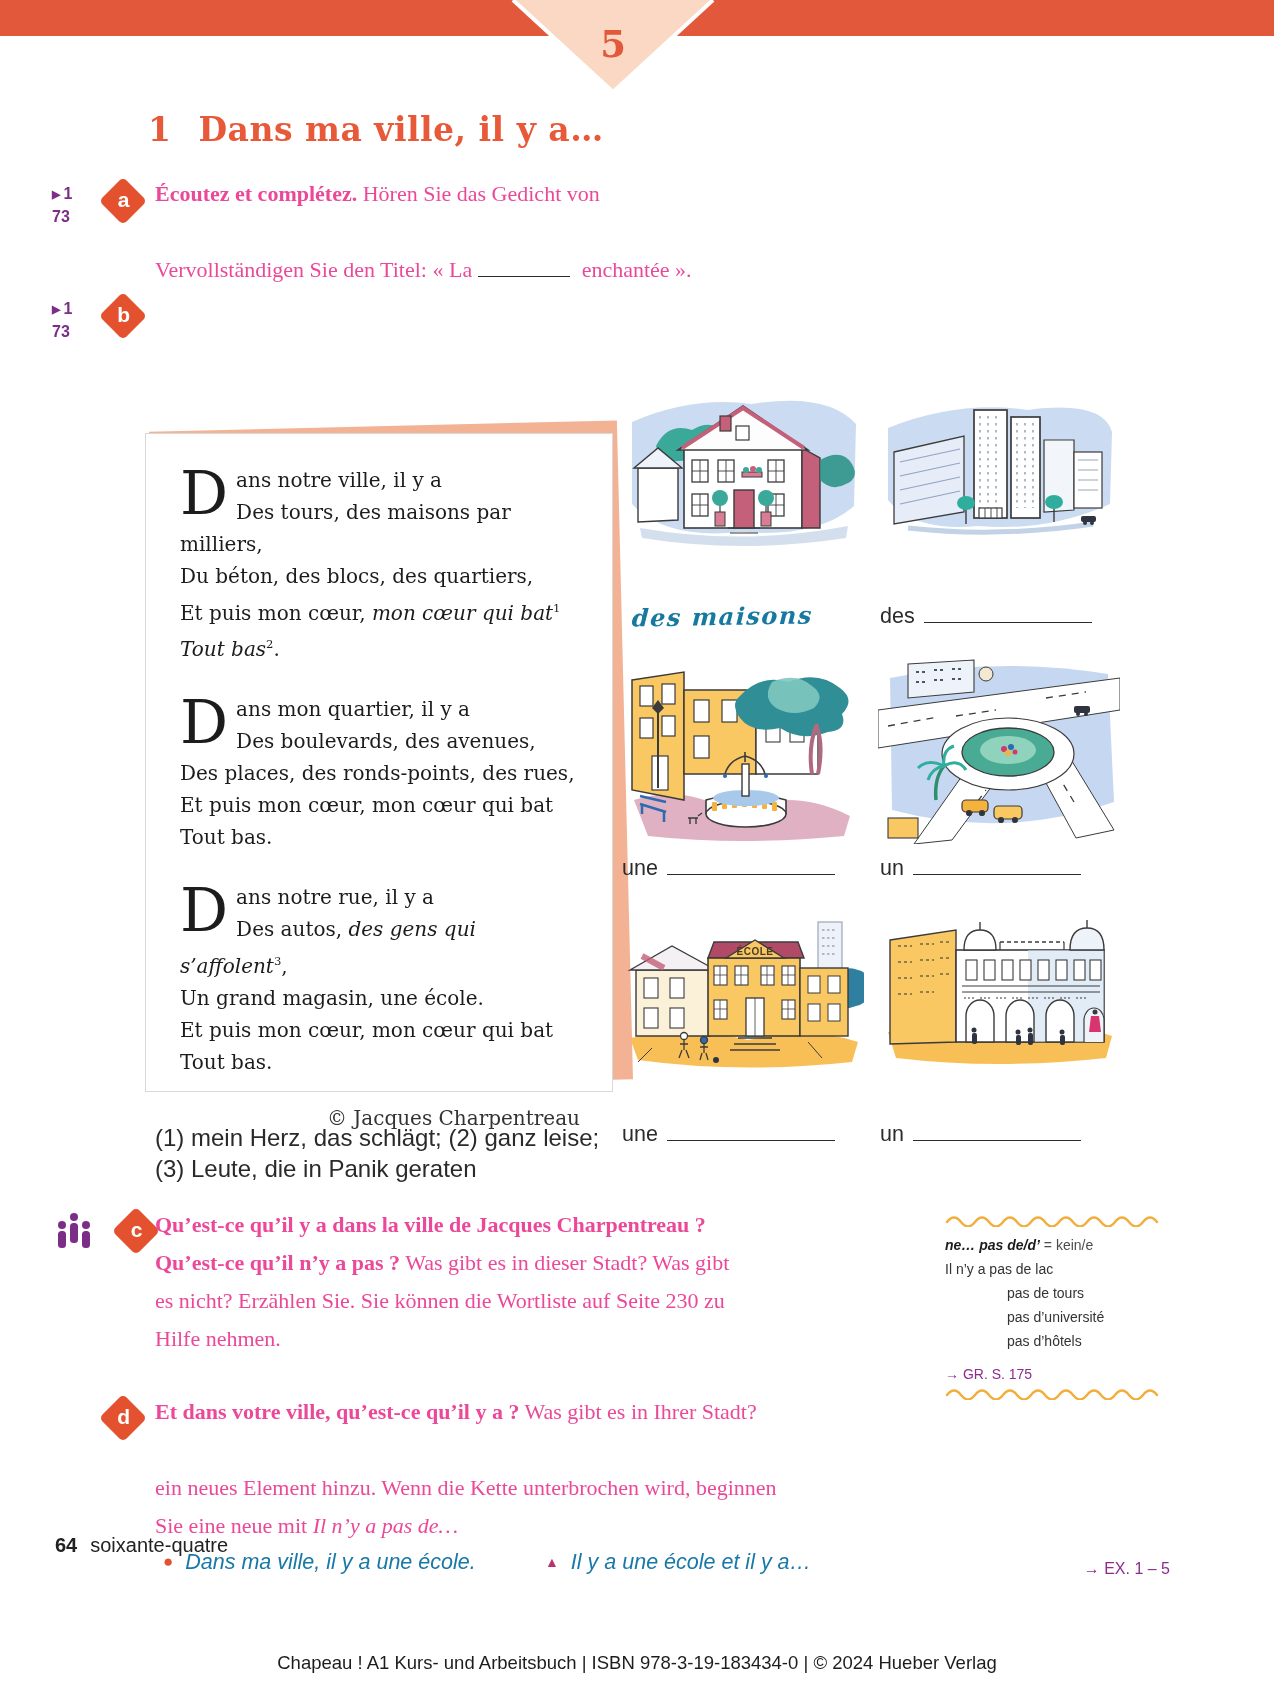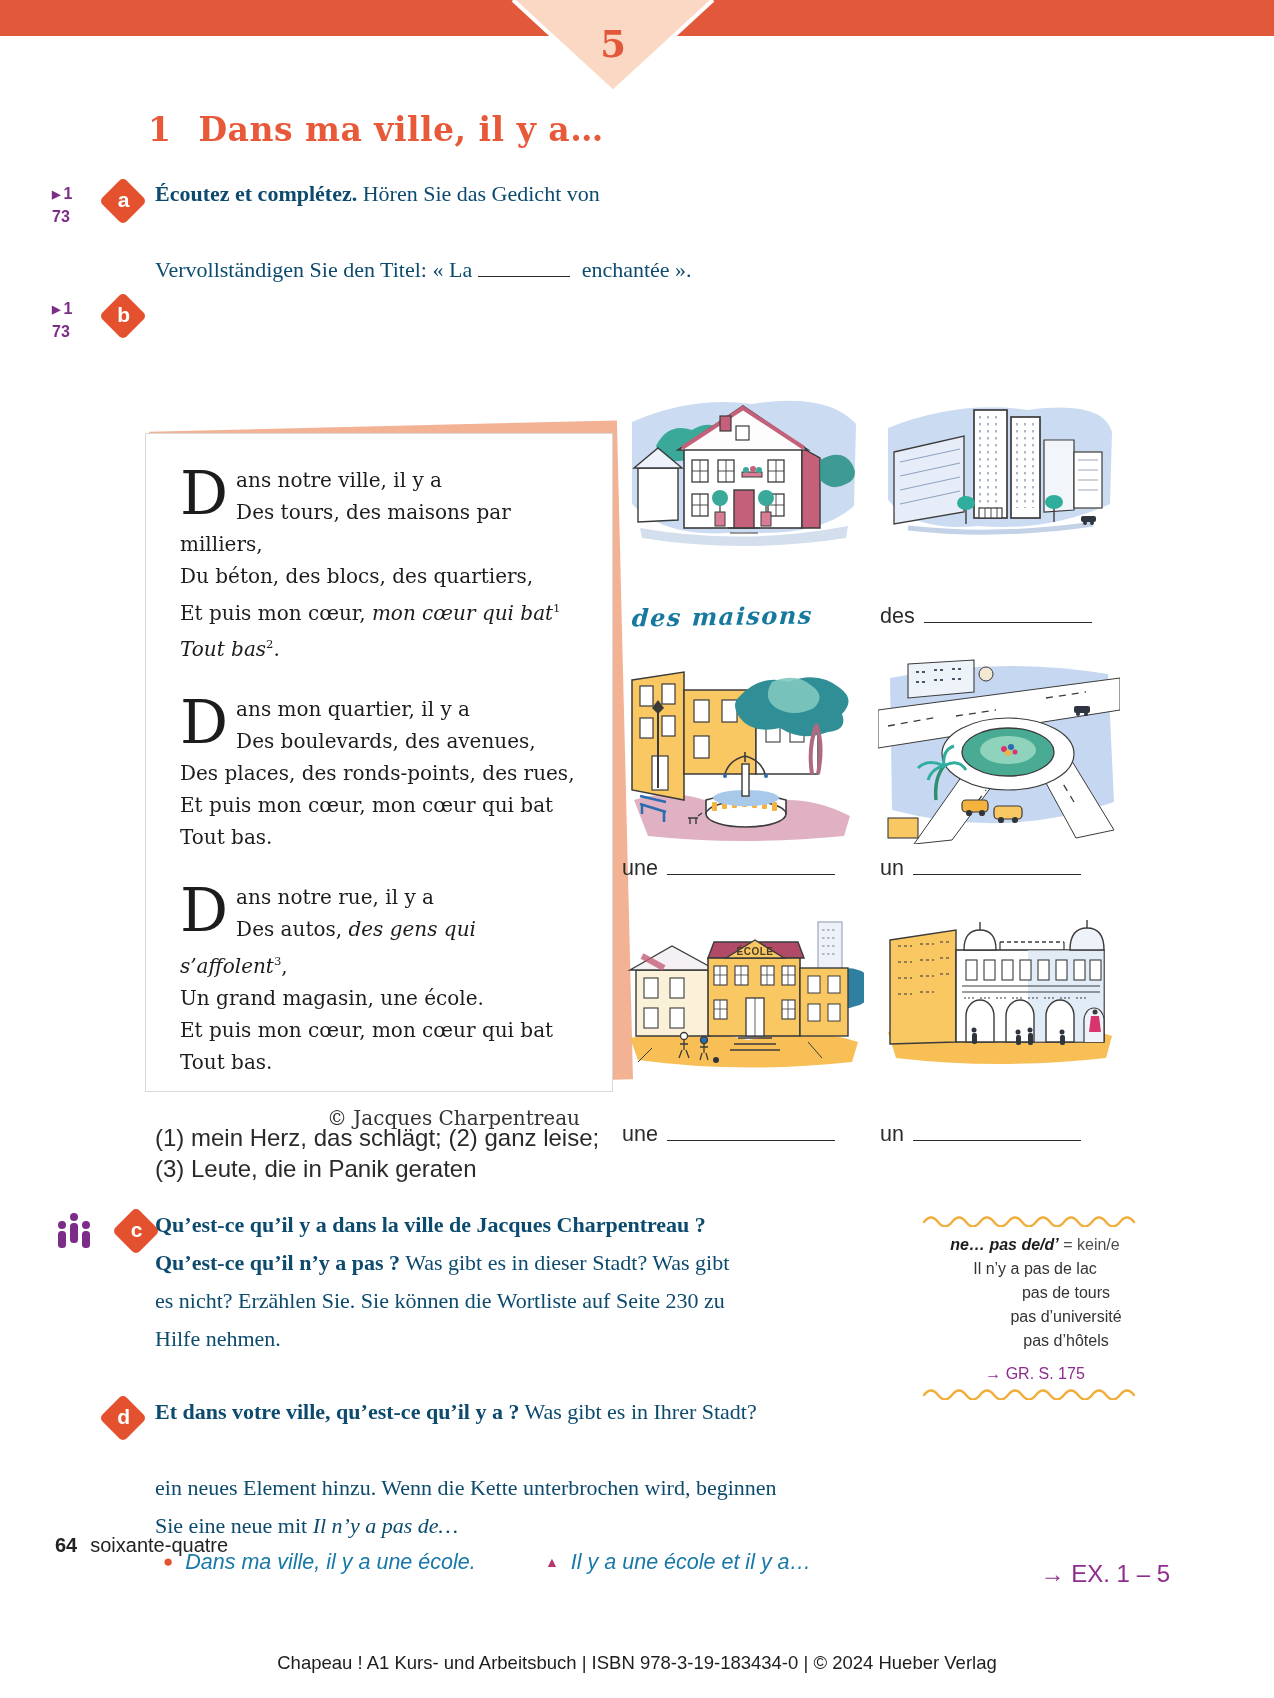--- a/index.html
+++ b/index.html
@@ -22,21 +22,21 @@
         color:#7b2d87;font-size:16px;line-height:22px;font-weight:600;}
   .audio .play{font-size:11px;position:relative;top:-1px;margin-right:3px;}
 
   
   .diamond{position:absolute;width:34px;height:34px;background:#e4512f;border-radius:5px;
         transform:rotate(45deg);}
   .diamond span{position:absolute;left:0;top:4px;width:34px;text-align:center;transform:rotate(-45deg);
         color:#fff;font-family:"Liberation Sans",sans-serif;font-weight:700;font-size:21px;}
 
   
-  .instr{position:absolute;left:155px;width:800px;font-size:22px;line-height:38px;color:#0c4a6e;}
+  .instr{position:absolute;left:155px;width:800px;font-size:22px;line-height:38px;color:#ec4899;}
   .instr .b{font-weight:700;}
   .instr .i{font-style:italic;}
   .blank{display:inline-block;border-bottom:1.7px solid #2b2b2b;height:.85em;margin:0 6px;}
 
   
   .poem-shadow{position:absolute;left:145px;top:433px;width:468px;height:659px;background:#f4b295;
         transform:translate(12px,-7px) rotate(-1.4deg);}
   .poem-card{position:absolute;left:145px;top:433px;width:468px;height:659px;background:#fff;
         border:1.5px solid #d9d9d9;box-sizing:border-box;padding:30px 26px 0 34px;}
   .stanza{font-family:"DejaVu Serif",serif;font-size:20px;line-height:32px;color:#1c1c1c;
@@ -61,31 +61,31 @@
   .handwritten{display:inline-block;font-family:"DejaVu Serif",serif;font-style:italic;font-weight:700;
         font-size:24px;color:#17799f;letter-spacing:1.5px;transform:rotate(-1deg) skewX(-4deg);}
 
   
   .example{position:absolute;font-family:"Liberation Sans",sans-serif;font-style:italic;
         font-size:21.5px;color:#1878a8;}
   .bullet-dot{color:#e4512f;font-style:normal;font-size:17px;margin-right:12px;position:relative;top:-2px;}
   .bullet-tri{color:#b8346c;font-style:normal;font-size:14px;margin-right:12px;position:relative;top:-2px;}
 
   
-  .grammar{position:absolute;left:922px;top:1213px;width:226px;
-        font-family:"Liberation Sans",sans-serif;font-size:16px;line-height:24px;color:#333;text-align:center;}
+  .grammar{position:absolute;left:945px;top:1213px;width:226px;
+        font-family:"Liberation Sans",sans-serif;font-size:14px;line-height:24px;color:#333;}
   .grammar .rule-fr{font-weight:700;font-style:italic;color:#1c1c1c;}
   .grammar .rule-de{color:#4d4d4d;}
   .grammar .indent{padding-left:62px;}
   .grammar .gref{color:#8e2c8e;margin-top:9px;}
   .wavy{display:block;margin:2px 0 6px 0;}
 
   
   .ex-ref{position:absolute;left:1000px;top:1560px;width:170px;text-align:right;
-        font-family:"Liberation Sans",sans-serif;font-size:24px;color:#8e2c8e;}
+        font-family:"Liberation Sans",sans-serif;font-size:16px;color:#8e2c8e;}
   .pagenum-row{position:absolute;left:55px;top:1534px;font-family:"Liberation Sans",sans-serif;
         font-size:20px;color:#222;}
   .pagenum-row .num{font-weight:700;margin-right:13px;}
   .footer-line{position:absolute;left:0;top:1652px;width:1274px;text-align:center;
         font-family:"Liberation Sans",sans-serif;font-size:18.5px;color:#1d1d1d;}
 
   
   .group-icon{position:absolute;left:56px;top:1210px;width:36px;height:42px;}
 </style>
 </head>

